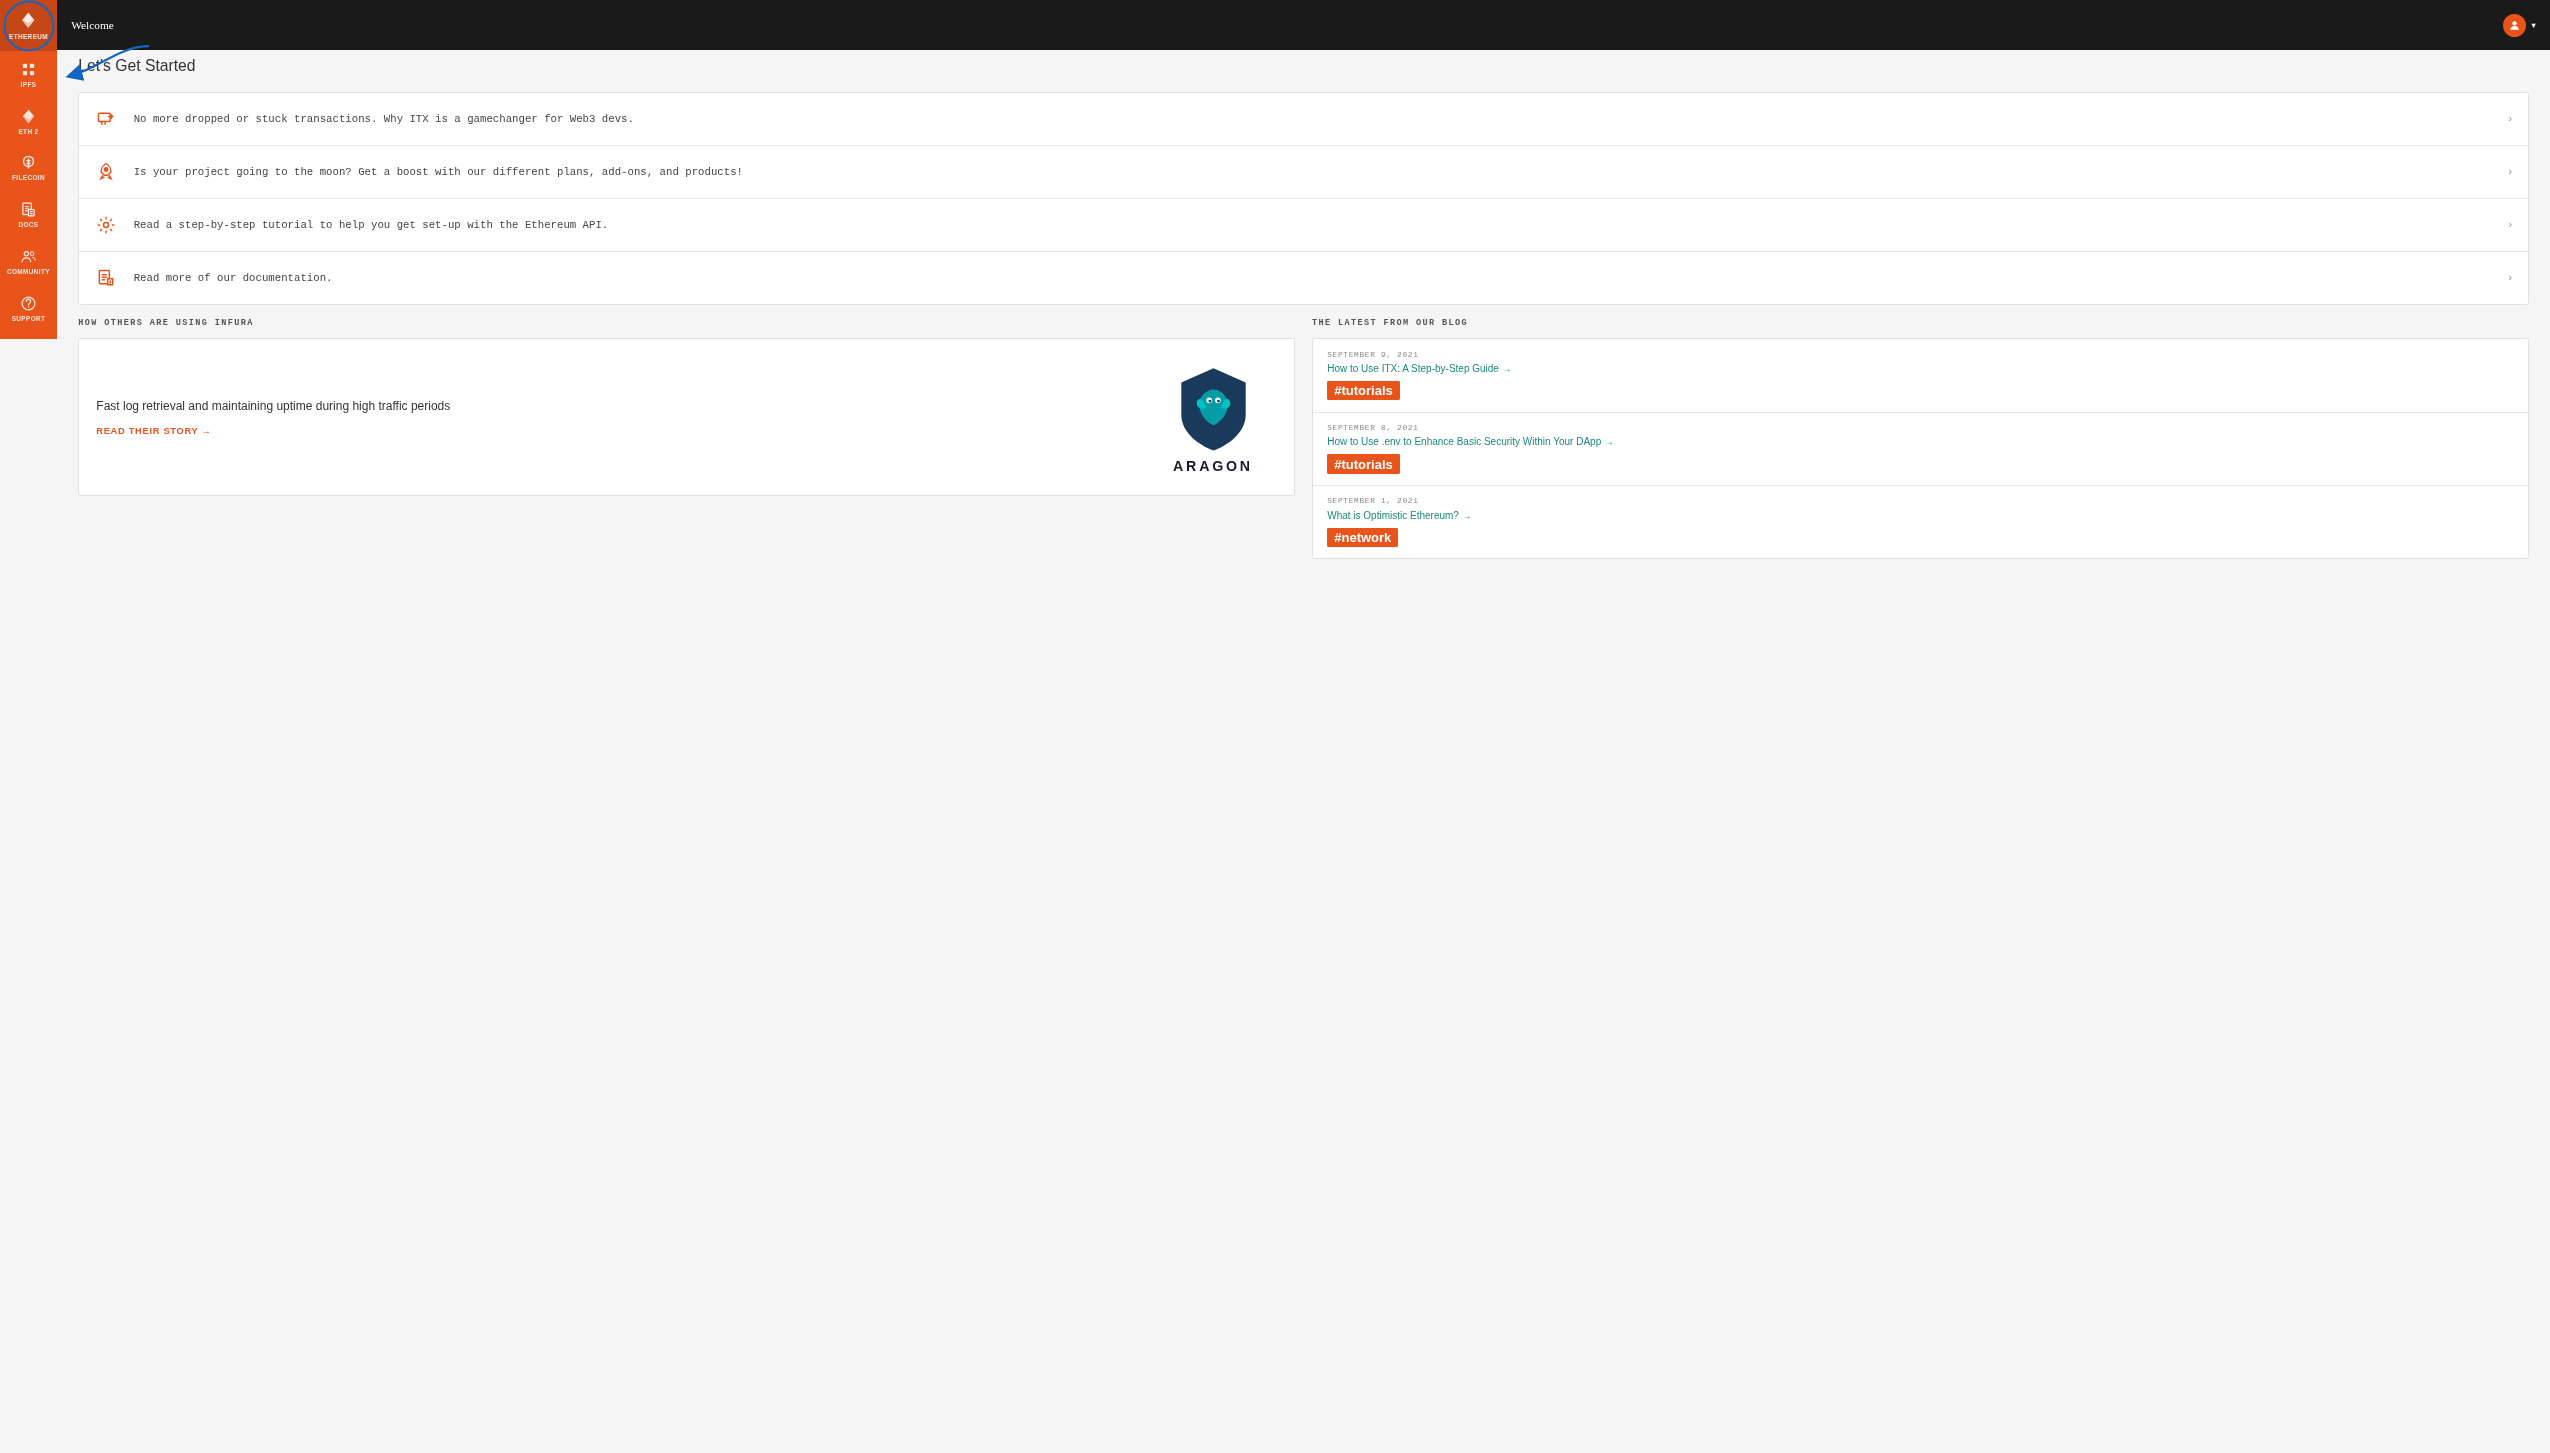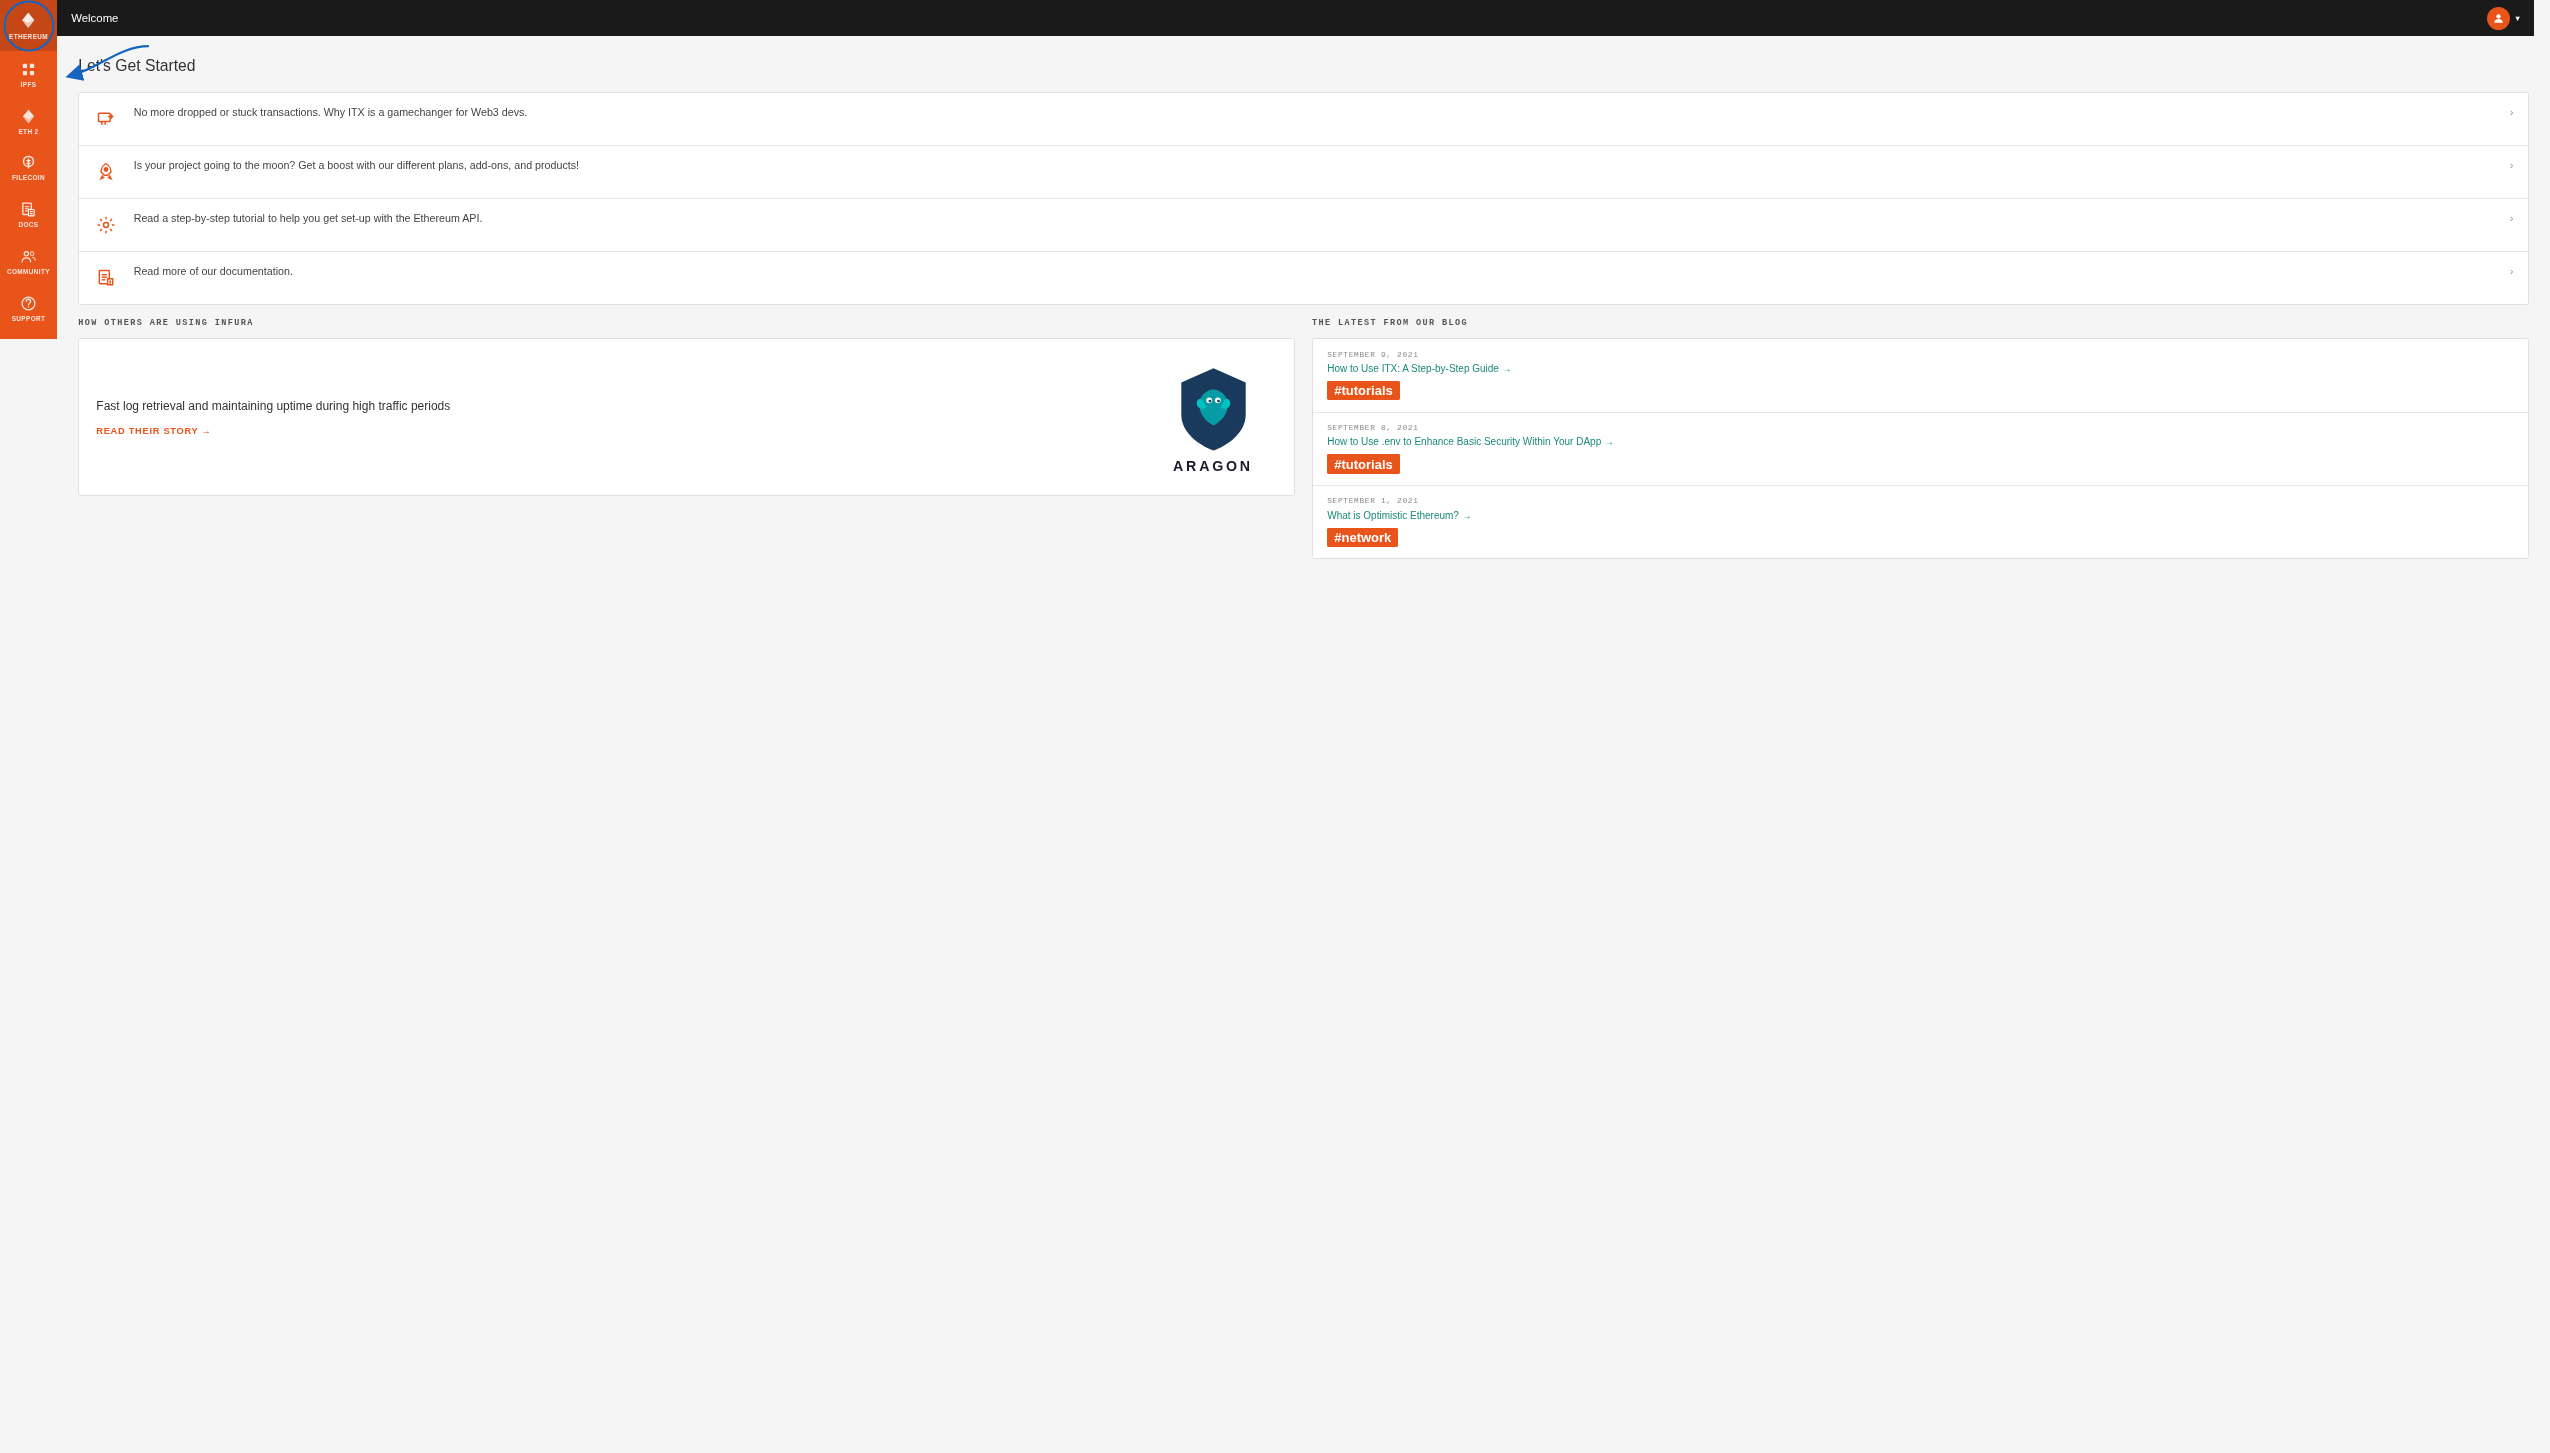--- a/index.html
+++ b/index.html
@@ -50,27 +50,28 @@
       left: 50%;
       transform: translate(-50%, -50%);
       pointer-events: none;
     }
 
     
     .topbar {
       position: fixed;
       top: 0;
       left: 57px;
-      right: 16px;
-      height: 36px;
+      right: 0;
+      height: 50px;
       background: #1a1a1a;
       display: flex;
       align-items: center;
       padding: 0 14.2px;
       z-index: 5;
+      font-family: Liberation Serif, serif;
     }
     .topbar-title {
       color: white;
       font-size: 11.4px;
       font-weight: 400;
       flex: 1;
     }
     .topbar-user {
       display: flex;
       align-items: center;
@@ -105,25 +106,26 @@
       font-weight: 500;
       color: #333;
       margin-bottom: 17px;
     }
 
     
     .get-started-section { margin-bottom: 13px; }
     .card-list { display: flex; flex-direction: column; gap: 0; background: white; border-radius: 2.8px; border: 0.7px solid #e0e0e0; overflow: hidden; }
     .card-item {
       display: flex;
-      align-items: flex-start;
+      align-items: center;
       padding: 13px 14.2px;
       border-bottom: 0.7px solid #e8e8e8;
       cursor: pointer;
       background: white;
+      font-family: Liberation Mono, monospace;
     }
     .card-item:last-child { border-bottom: none; }
     .card-icon {
       width: 26px;
       height: 26px;
       margin-right: 14.2px;
       flex-shrink: 0;
       color: #E8541A;
       display: flex;
       align-items: center;

